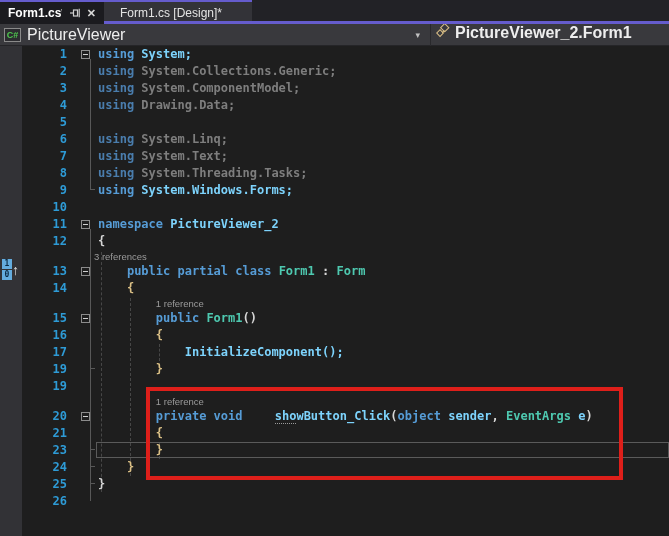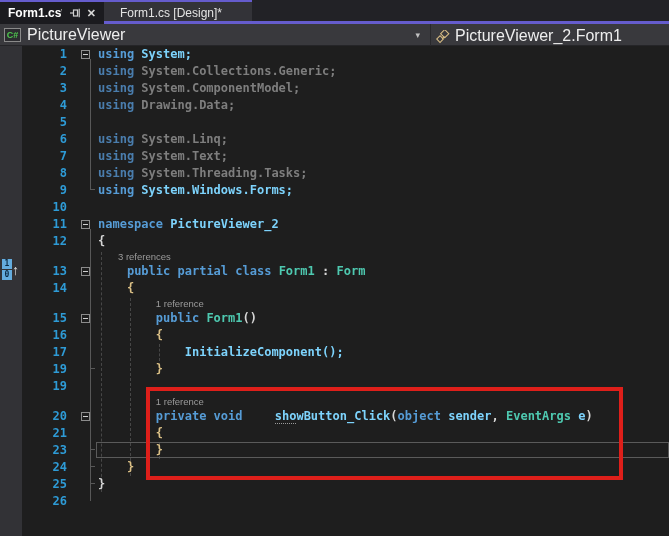--- a/index.html
+++ b/index.html
@@ -19,21 +19,21 @@
   .tab .cls{margin-left:6px;color:#d8d8d8;font-size:11px;line-height:11px;}
   .tab-underline{position:absolute;left:104px;top:21px;height:3px;width:565px;background:#655CCD;}
   
   .navbar{position:absolute;left:0;top:24px;width:669px;height:22px;background:#39393d;display:flex;align-items:center;border-bottom:1px solid #252528;}
   .nav-left{flex:0 0 430px;display:flex;align-items:center;height:100%;padding:0 4px;}
   .cs-badge{width:17px;height:14px;border:1px solid #8a8a8a;color:#4ec94e;font-size:9px;font-weight:bold;
     display:flex;align-items:center;justify-content:center;margin-right:6px;background:#2c2c30;}
   .nav-text{color:#eeeeee;font-size:16px;white-space:nowrap;}
   .nav-arrow{margin-left:auto;color:#c0c0c0;font-size:9px;padding-right:6px;}
   .nav-sep{width:1px;height:22px;background:#29292c;}
-  .nav-right{flex:1;display:flex;align-items:flex-end;height:100%;padding:0 5px;}
+  .nav-right{flex:1;display:flex;align-items:flex-start;height:100%;padding:0 5px;font-weight:bold;}
   .cls-icon{margin-right:4px;display:flex;align-items:center;}
   
   .editor{position:absolute;left:0;top:46px;width:669px;height:490px;background:#1e1e1e;}
   .glyph-strip{position:absolute;left:0;top:0;width:22px;height:490px;background:#323236;}
   .rows{position:absolute;left:0;top:0;width:669px;}
   .row{display:flex;height:17px;line-height:17px;font-family:"DejaVu Sans Mono",monospace;font-size:12px;font-weight:600;}
   .row.lens{height:13px;line-height:13px;font-family:"Liberation Sans",sans-serif;font-weight:normal;}
   .lens-text{color:#9b9b9b;font-size:9.5px;display:block;}
   .cell-g{width:22px;flex:none;}
   .cell-n{width:45px;flex:none;text-align:right;color:#2e9bd6;}
@@ -183,21 +183,21 @@
           </div>
           <div class="cell-c"><span class="c-kw">namespace</span><span class="c-txt"> PictureViewer_2</span></div>
         </div>
         <div class="row code">
           <div class="cell-g"></div>
           <div class="cell-n">12</div>
           <div class="cell-f"></div>
           <div class="cell-c"><span class="c-pun">{</span></div>
         </div>
         <div class="row lens">
-          <span class="lens-text" style="padding-left: 118px;">3 references</span>
+          <span class="lens-text" style="padding-left: 94px;">3 references</span>
         </div>
         <div class="row code">
           <div class="cell-g"></div>
           <div class="cell-n">13</div>
           <div class="cell-f">
             <span class="fold-box"></span>
           </div>
           <div class="cell-c"><span class="c-txt">    </span><span class="c-kw">public partial class</span><span class="c-typ"> Form1</span><span class="c-pun"> : </span><span class="c-typ">Form</span></div>
         </div>
         <div class="row code">

